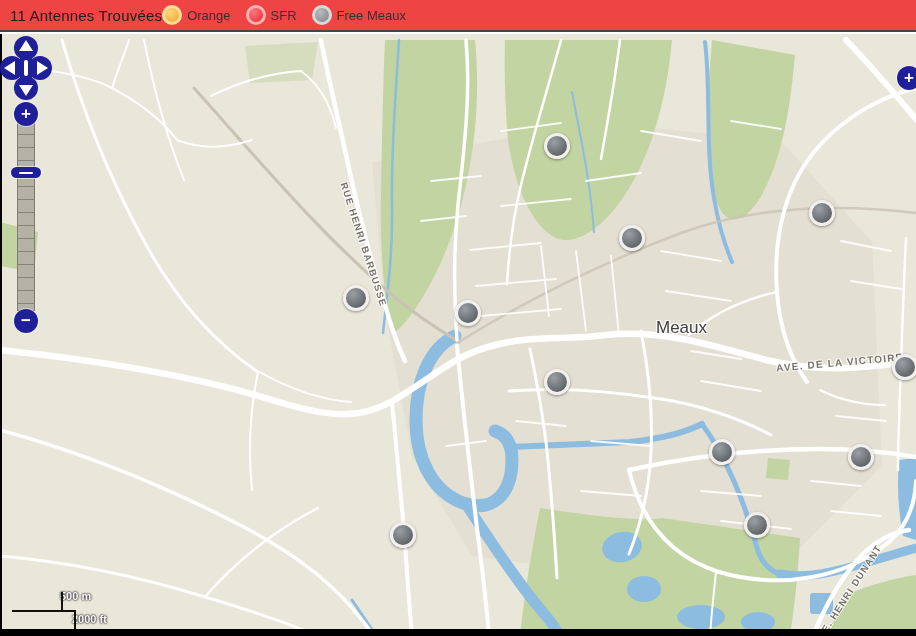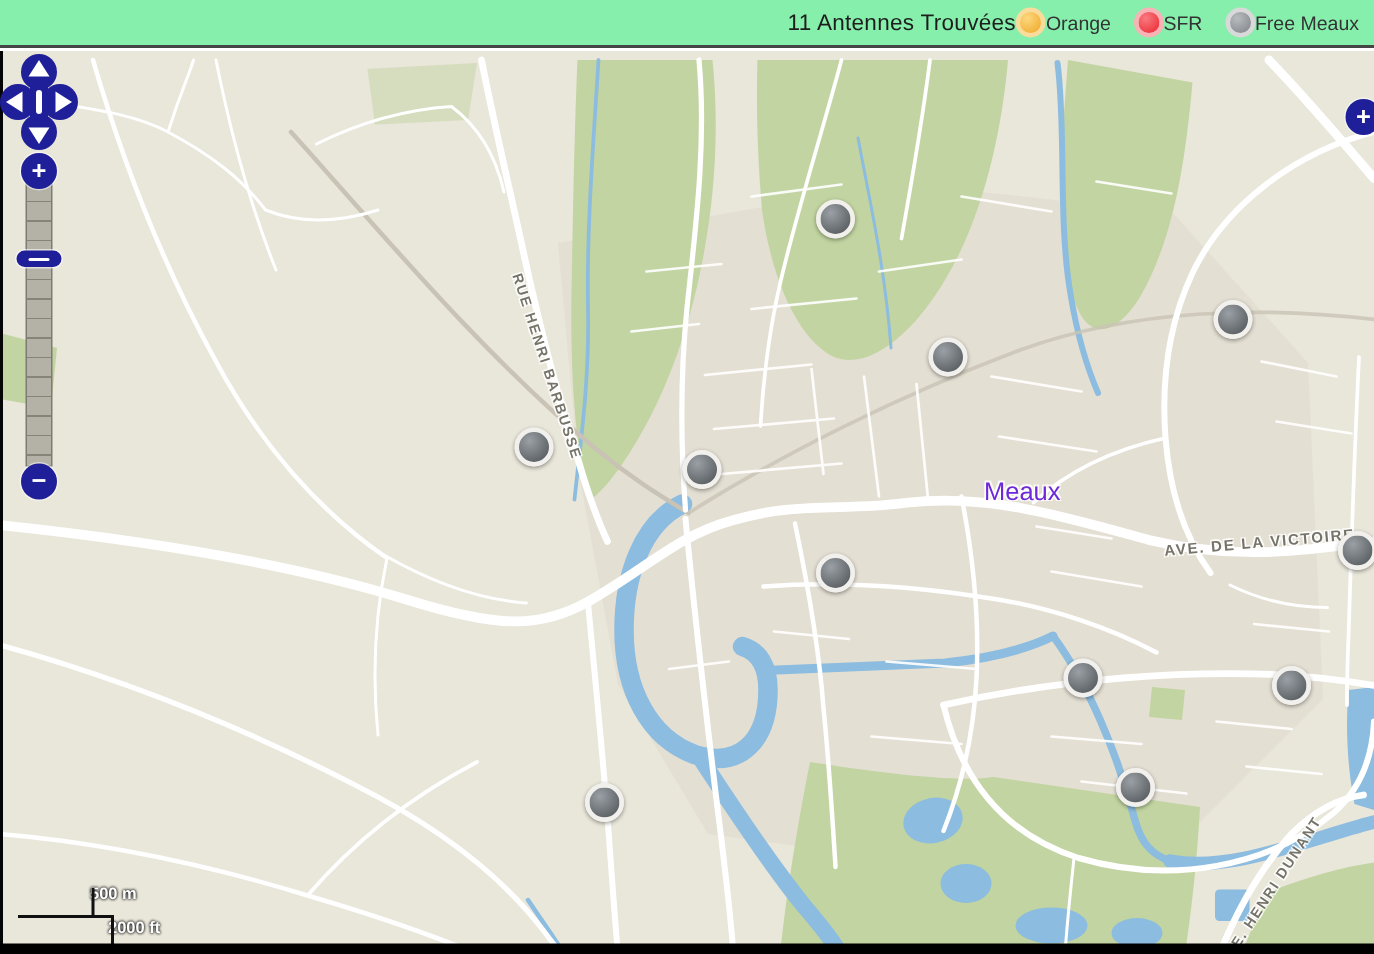--- a/index.html
+++ b/index.html
@@ -1,34 +1,34 @@
 <!DOCTYPE html>
 <html><head>
 <meta charset="utf-8">
 <style>
   html,body{margin:0;padding:0;background:#fff;}
   body{width:916px;height:636px;overflow:hidden;position:relative;font-family:"Liberation Sans",sans-serif;}
 
   
-  .header{position:absolute;left:0;top:0;width:916px;height:32px;background:#86efac;
-    border-bottom:2px solid #454545;display:flex;align-items:center;justify-content:flex-end;
+  .header{position:absolute;left:0;top:0;width:916px;height:32px;background:#ef4444;
+    border-bottom:2px solid #454545;display:flex;align-items:center;justify-content:flex-start;
     box-sizing:border-box;padding:0 10px;z-index:50;}
   .title{font-size:15px;color:#1d1d1d;letter-spacing:.2px;}
   .legend{display:flex;align-items:center;gap:15px;}
-  .legend-item{display:flex;align-items:center;gap:0;}
+  .legend-item{display:flex;align-items:center;gap:5px;}
   .legend-chip{width:14px;height:14px;border-radius:50%;border:3px solid #ddd;display:inline-block;}
   .legend-label{font-size:13px;color:#333;}
 
   
   .map{position:absolute;left:0;top:34px;width:916px;height:602px;background:#e9e6da;overflow:hidden;}
   .map svg{position:absolute;left:0;top:0;}
   .edge-line{position:absolute;left:0;top:0;width:2px;height:602px;background:#050505;z-index:5;}
 
   
-  .city-label{position:absolute;left:656px;top:284px;font-size:17px;color:#6d28d9;z-index:8;
+  .city-label{position:absolute;left:656px;top:284px;font-size:17px;color:#404040;z-index:8;
     text-shadow:-1px -1px 0 rgba(255,255,255,.85),1px -1px 0 rgba(255,255,255,.85),-1px 1px 0 rgba(255,255,255,.85),1px 1px 0 rgba(255,255,255,.85);}
   .street-label{position:absolute;font-size:9.5px;font-weight:bold;color:#767369;letter-spacing:1.2px;
     white-space:nowrap;z-index:7;transform-origin:center;
     text-shadow:-1px -1px 0 rgba(255,255,255,.8),1px -1px 0 rgba(255,255,255,.8),-1px 1px 0 rgba(255,255,255,.8),1px 1px 0 rgba(255,255,255,.8);}
   #lbl-barbusse{left:299px;top:205px;transform:rotate(72deg);}
   #lbl-victoire{left:776px;top:323px;transform:rotate(-5deg);font-size:10px;}
   #lbl-dunant{left:789px;top:555px;transform:rotate(-57deg);}
 
   
   .markers-layer{position:absolute;left:0;top:0;width:916px;height:602px;z-index:10;}

